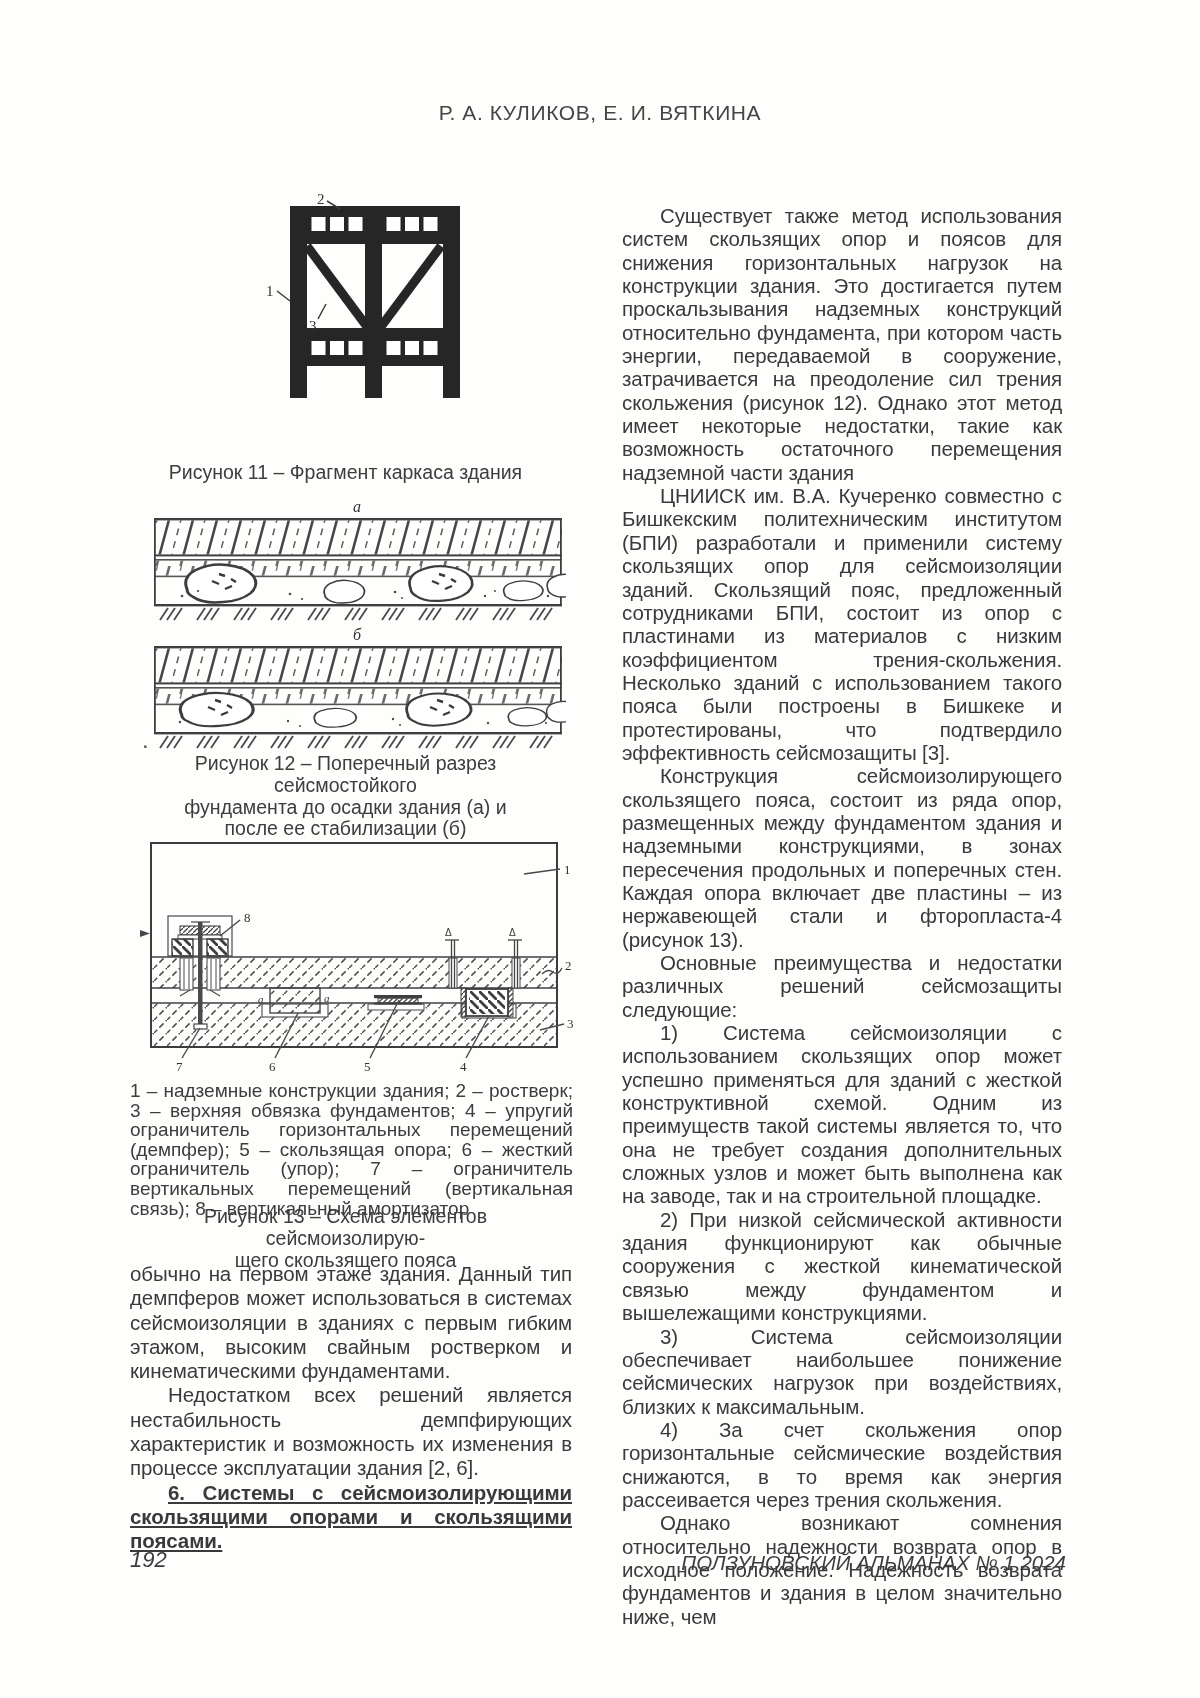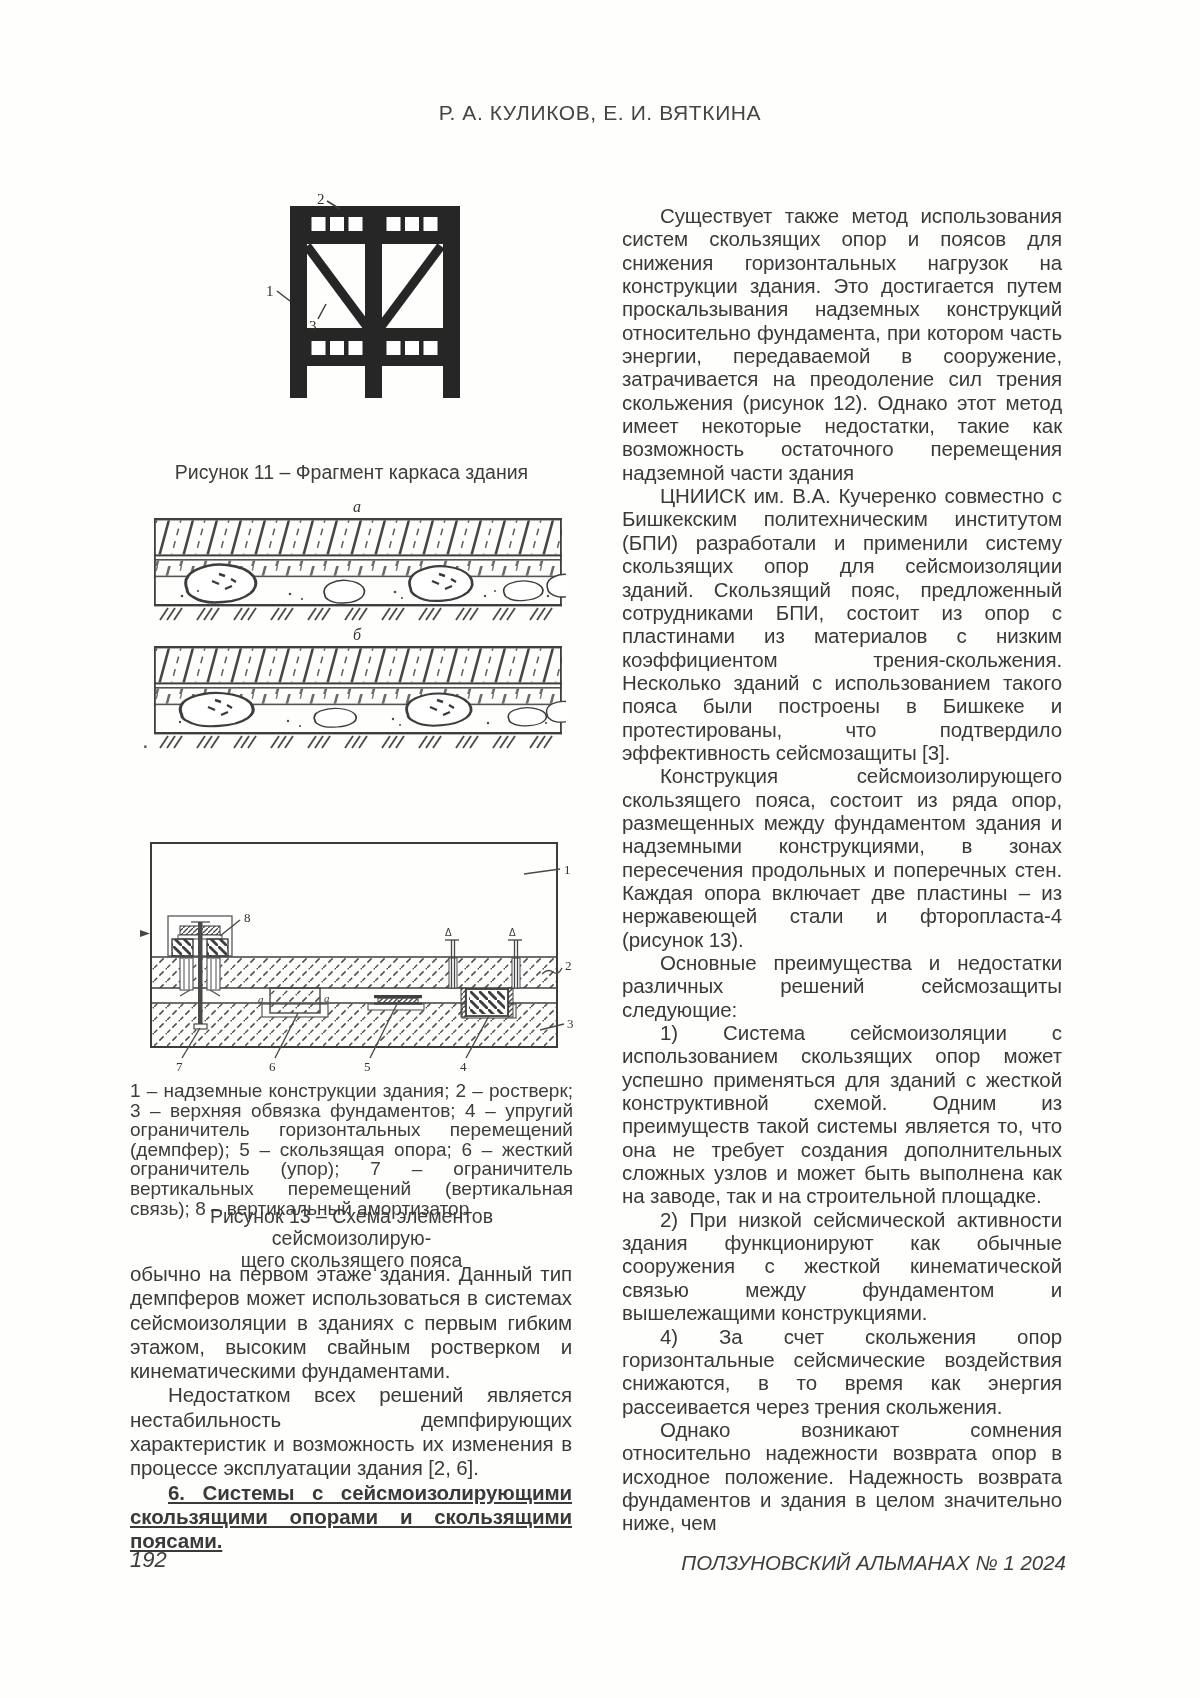--- a/index.html
+++ b/index.html
@@ -4,21 +4,21 @@
 <style>
   html,body{margin:0;padding:0;background:#ffffff;}
   .page{position:relative;width:1200px;height:1698px;background:#fefefd;
         font-family:"Liberation Sans",sans-serif;color:#3a3a3a;overflow:hidden;}
   .header{position:absolute;top:101px;left:0;width:1200px;text-align:center;
           font-size:21px;letter-spacing:.6px;color:#454545;}
   .cap{position:absolute;left:130px;width:443px;font-size:19px;line-height:20.2px;
        text-align:justify;color:#3d3d3d;}
   #cap11{top:405px;}
   #cap13{top:1081px;line-height:19.6px;}
-  .figtitle{position:absolute;left:130px;width:443px;text-align:center;
+  .figtitle{position:absolute;left:124px;width:443px;text-align:center;
             font-size:19.5px;color:#3d3d3d;white-space:pre-line;}
   #t11{top:461px;}
   #t12{top:753px;line-height:21.8px;}
   #t13{top:1206px;line-height:21.8px;}
   .stray{position:absolute;left:142px;top:726px;font-size:24px;color:#555;}
   .body-col p{margin:0;text-align:justify;text-indent:38px;}
   .rightbody{position:absolute;left:622px;top:204px;width:440px;
              font-size:20.5px;line-height:23.35px;letter-spacing:-0.1px;}
   .leftbody{position:absolute;left:130px;top:1262px;width:442px;
             font-size:20.5px;line-height:24.3px;letter-spacing:-0.1px;}
@@ -193,20 +193,23 @@
         <use href="#gtick" transform="translate(240,90)"></use>
           <use href="#gtick" transform="translate(277,90)"></use>
         <use href="#gtick" transform="translate(314,90)"></use>
           <use href="#gtick" transform="translate(351,90)"></use>
         <use href="#gtick" transform="translate(388,90)"></use>
       </g>
     </g>
   </svg>
 
   <div class="stray">.</div>
+  <div class="figtitle" id="t12">Рисунок 12 – Поперечный разрез сейсмостойкого
+фундамента до осадки здания (а) и
+после ее стабилизации (б)</div>
 
   <svg class="fig13pos" viewBox="0 0 450 240">
 
     <rect x="23" y="5" width="406" height="204" fill="none" stroke="#3c3c3c" stroke-width="2"></rect>
 
     <g>
       <rect x="24" y="119" width="404" height="31" fill="url(#bandHatch)"></rect>
       <line x1="24" y1="119" x2="428" y2="119" stroke="#3f3f3f" stroke-width="1.6"></line>
       <line x1="24" y1="150" x2="428" y2="150" stroke="#3f3f3f" stroke-width="1.6"></line>
     </g>
@@ -305,20 +308,21 @@
     <p class="heading">6. Системы с сейсмоизолирующими скользящими опорами и скользящими поясами.</p>
   </div>
 
   <div class="rightbody body-col">
     <p>Существует также метод использования систем скользящих опор и поясов для снижения горизонтальных нагрузок на конструкции здания. Это достигается путем проскальзывания надземных конструкций относительно фундамента, при котором часть энергии, передаваемой в сооружение, затрачивается на преодоление сил трения скольжения (рисунок 12). Однако этот метод имеет некоторые недостатки, такие как возможность остаточного перемещения надземной части здания</p>
     <p>ЦНИИСК им. В.А. Кучеренко совместно с Бишкекским политехническим институтом (БПИ) разработали и применили систему скользящих опор для сейсмоизоляции зданий. Скользящий пояс, предложенный сотрудниками БПИ, состоит из опор с пластинами из материалов с низким коэффициентом трения-скольжения. Несколько зданий с использованием такого пояса были построены в Бишкеке и протестированы, что подтвердило эффективность сейсмозащиты [3].</p>
     <p>Конструкция сейсмоизолирующего скользящего пояса, состоит из ряда опор, размещенных между фундаментом здания и надземными конструкциями, в зонах пересечения продольных и поперечных стен. Каждая опора включает две пластины – из нержавеющей стали и фторопласта-4 (рисунок 13).</p>
     <p>Основные преимущества и недостатки различных решений сейсмозащиты следующие:</p>
     <p>1) Система сейсмоизоляции с использованием скользящих опор может успешно применяться для зданий с жесткой конструктивной схемой. Одним из преимуществ такой системы является то, что она не требует создания дополнительных сложных узлов и может быть выполнена как на заводе, так и на строительной площадке.</p>
     <p>2) При низкой сейсмической активности здания функционируют как обычные сооружения с жесткой кинематической связью между фундаментом и вышележащими конструкциями.</p>
+    <p>3) Система сейсмоизоляции обеспечивает наибольшее понижение сейсмических нагрузок при воздействиях, близких к максимальным.</p>
     <p>4) За счет скольжения опор горизонтальные сейсмические воздействия снижаются, в то время как энергия рассеивается через трения скольжения.</p>
     <p>Однако возникают сомнения относительно надежности возврата опор в исходное положение. Надежность возврата фундаментов и здания в целом значительно ниже, чем</p>
   </div>
 
   <div class="pagenum">192</div>
   <div class="journal">ПОЛЗУНОВСКИЙ АЛЬМАНАХ № 1 2024</div>
 
 </div>
 
 </body></html>

